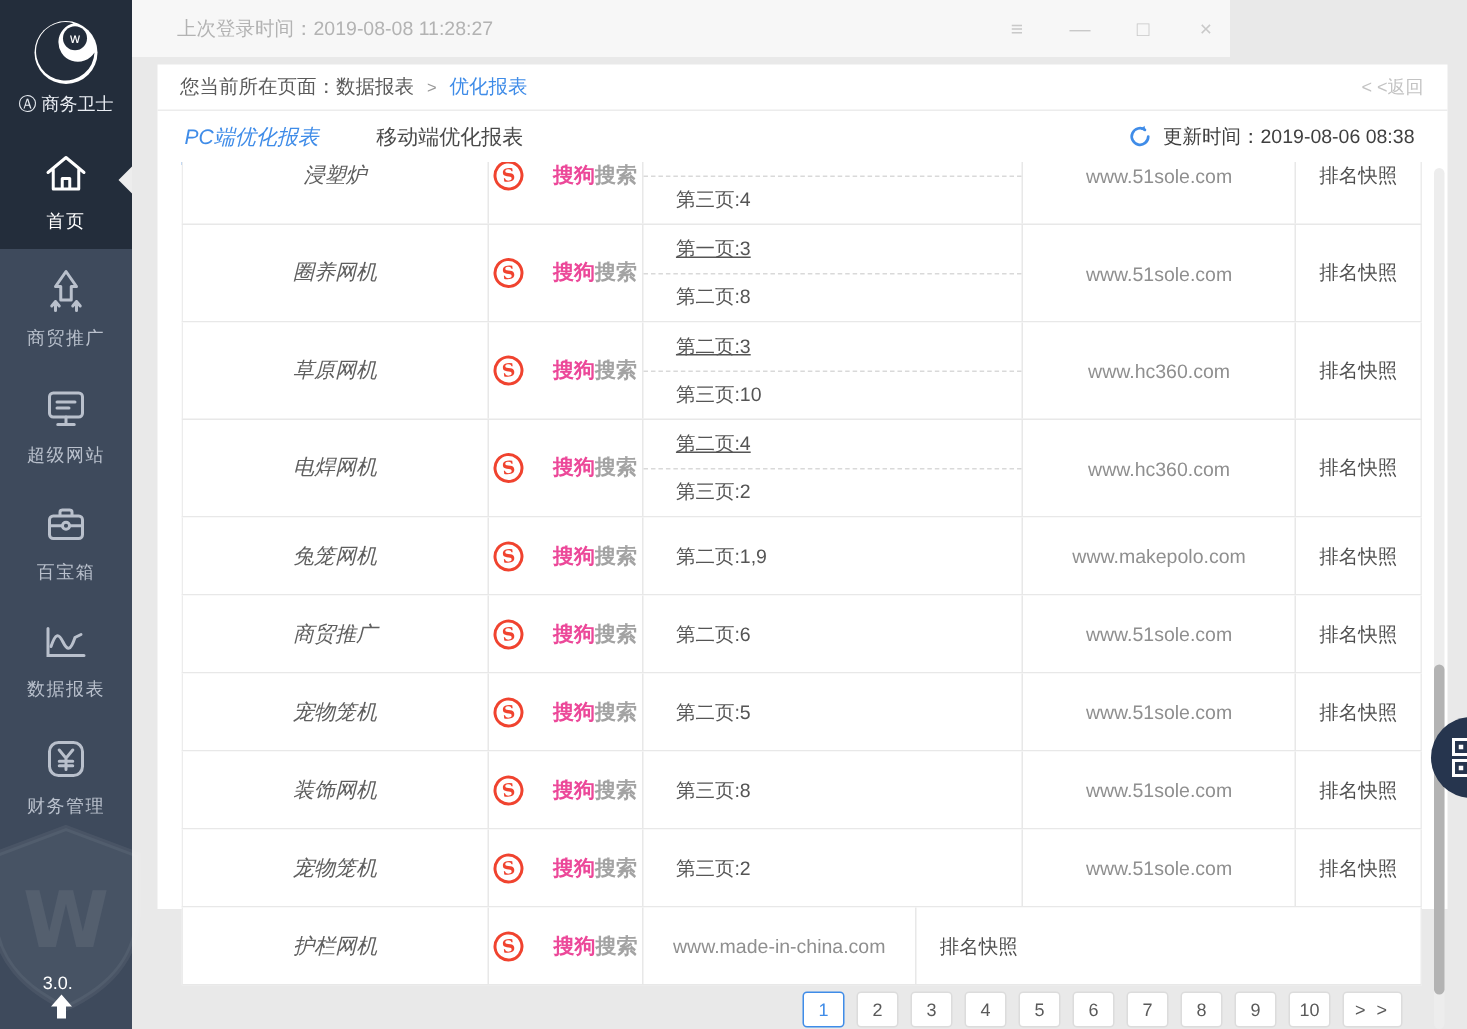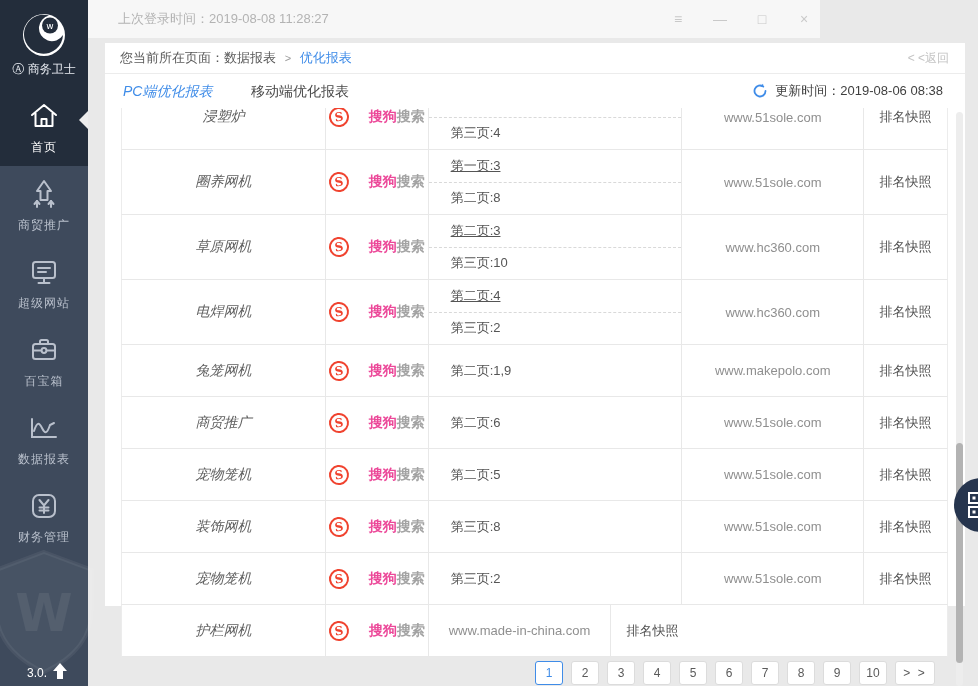--- a/index.html
+++ b/index.html
@@ -13,21 +13,21 @@
   .logo-block{height:88px;background:#232d3b;display:flex;flex-direction:column;align-items:center;justify-content:center;}
   .logo-circle{width:44px;height:44px;margin-top:2px;}
   .app-name{color:#e8ecf2;font-size:12px;margin-top:4px;white-space:nowrap;}
   .nav-item{position:relative;height:78px;display:flex;flex-direction:column;align-items:center;justify-content:center;cursor:pointer;color:#b9c0cc;}
   .nav-item .nav-label{font-size:12px;margin-top:6px;letter-spacing:1px;}
   .nav-item.active{background:#232d3b;color:#fff;}
   .nav-item.active .notch{position:absolute;right:0;top:50%;margin-top:-16px;width:0;height:0;
     border-top:9px solid transparent;border-bottom:9px solid transparent;border-right:9px solid #ededed;}
   .nav-icon{width:34px;height:34px;display:block;}
   .watermark{position:absolute;left:-18px;top:546px;width:124px;height:130px;pointer-events:none;}
-  .version-row{position:absolute;left:0;bottom:6px;width:100%;display:flex;align-items:flex-end;justify-content:flex-end;padding-right:20px;box-sizing:border-box;}
+  .version-row{position:absolute;left:0;bottom:6px;width:100%;display:flex;align-items:center;justify-content:flex-end;padding-right:6px;box-sizing:border-box;flex-direction:column;}
   .version-text{color:#fff;font-size:12px;margin-right:5px;}
   
   .titlebar{position:absolute;left:88px;top:0;width:732px;height:38px;background:#f7f7f7;}
   .last-login{position:absolute;left:30px;top:0;line-height:38px;font-size:13px;color:#b3b3b3;}
   .win-controls{position:absolute;right:8px;top:0;height:38px;display:flex;align-items:center;gap:26px;}
   .win-btn{color:#c9c9c9;font-size:14px;line-height:1;cursor:pointer;width:16px;text-align:center;}
   
   .card{position:absolute;left:105px;top:43px;width:860px;height:563px;background:#fff;}
   .breadcrumb-row{position:relative;height:30px;line-height:30px;border-bottom:1px solid #ececec;font-size:13px;color:#5a5a5a;padding-left:15px;}
   .crumb-sep{color:#9a9a9a;margin:0 5px;font-size:11px;}

